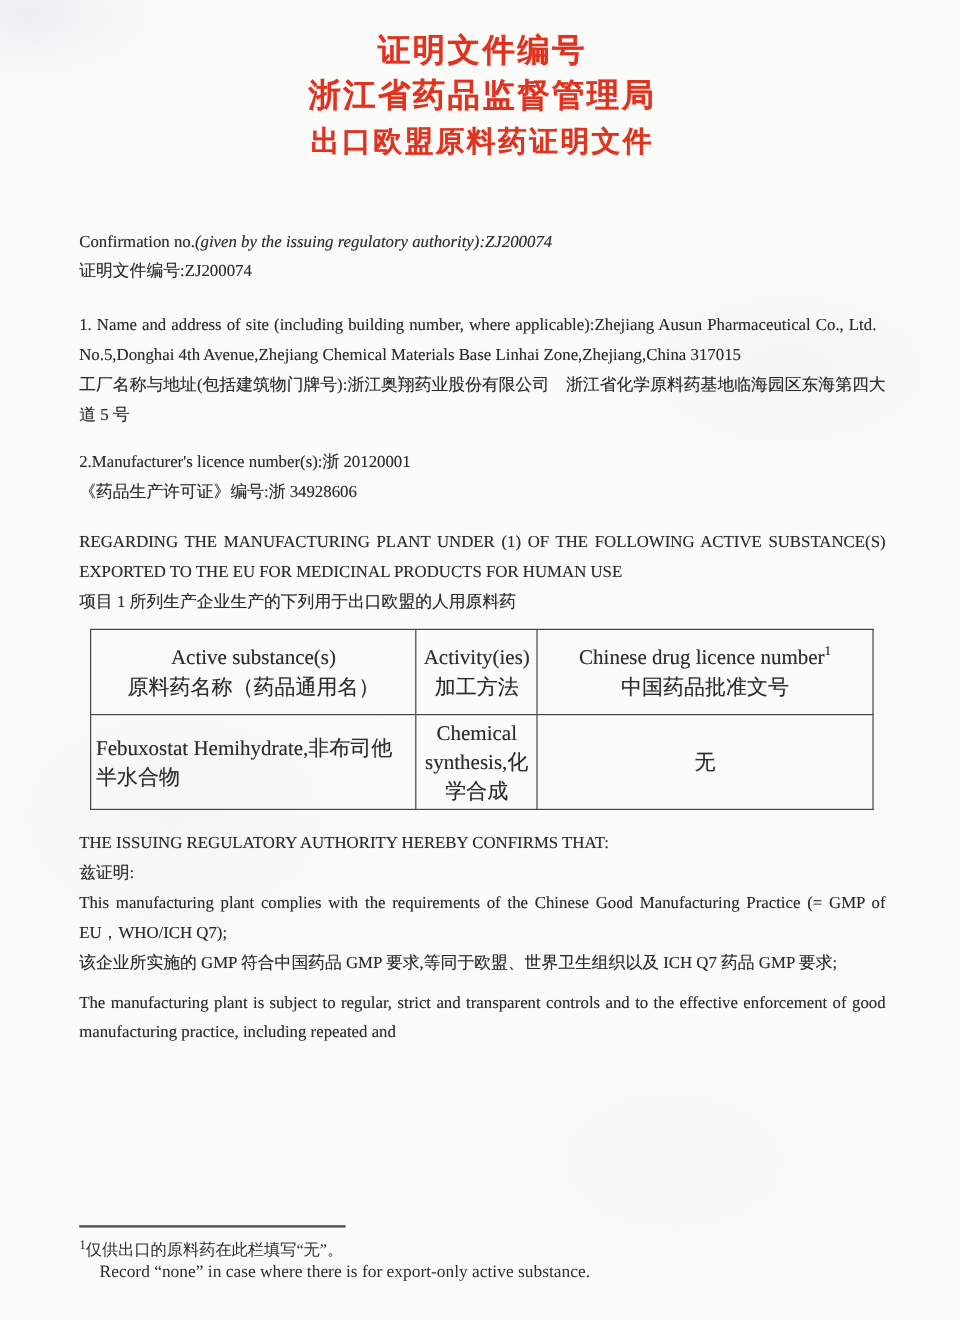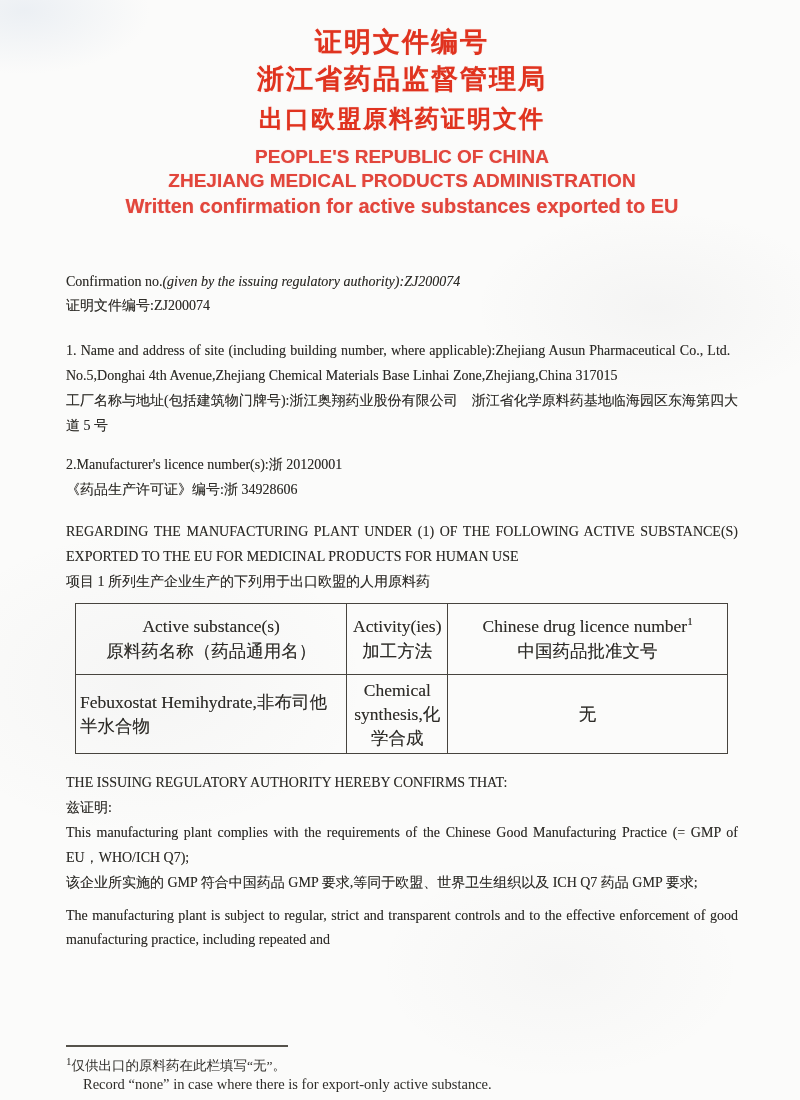--- a/index.html
+++ b/index.html
@@ -43,40 +43,35 @@
   .sub-table .hrow th{height:66px;text-align:center;vertical-align:middle;line-height:25px;}
   .sub-table .drow td{height:74px;vertical-align:middle;line-height:24px;}
   .colw1{width:272px;}
   .colw2{width:92px;}
   .colw3{width:283px;}
   .cell-sub{text-align:left;padding-left:9px;}
   .cell-mid{text-align:center;}
   sup{font-size:11px;line-height:0;}
   .sec-confirms{margin-top:16px;}
   .p2{margin-top:9px;line-height:24px;}
-  .footnote{position:absolute;top:1045px;left:66px;width:600px;}
+  .footnote{position:absolute;top:1021px;left:66px;width:600px;}
   .fn-sep{width:222px;height:1.5px;background:#55524b;margin-bottom:9px;}
   .fn-cn{font-size:13.5px;line-height:19px;}
   .fn-en{font-size:14.5px;line-height:19px;margin-left:17px;}
 </style>
 </head>
 <body>
 
 <div class="page">
   <div class="doc">
 
     <div class="center t-cn t-cn1">证明文件编号</div>
     <div class="center t-cn t-cn2">浙江省药品监督管理局</div>
     <div class="center t-cn t-cn3">出口欧盟原料药证明文件</div>
 
-    <div class="t-en">
-      <div class="center t-en1">PEOPLE'S REPUBLIC OF CHINA</div>
-      <div class="center t-en2">ZHEJIANG MEDICAL PRODUCTS ADMINISTRATION</div>
-      <div class="center t-en3">Written confirmation for active substances exported to EU</div>
-    </div>
 
     <div class="para sec-conf">
       <div><span>Confirmation no.</span><span class="it">(given by the issuing regulatory authority):ZJ200074</span></div>
       <div>证明文件编号:ZJ200074</div>
     </div>
 
     <div class="para sec-item1">
       <div class="just">1. Name and address of site (including building number, where applicable):Zhejiang Ausun Pharmaceutical Co., Ltd.&nbsp;&nbsp; No.5,Donghai 4th Avenue,Zhejiang Chemical Materials Base Linhai Zone,Zhejiang,China 317015</div>
       <div class="just">工厂名称与地址(包括建筑物门牌号):浙江奥翔药业股份有限公司　浙江省化学原料药基地临海园区东海第四大道 5 号</div>
     </div>

